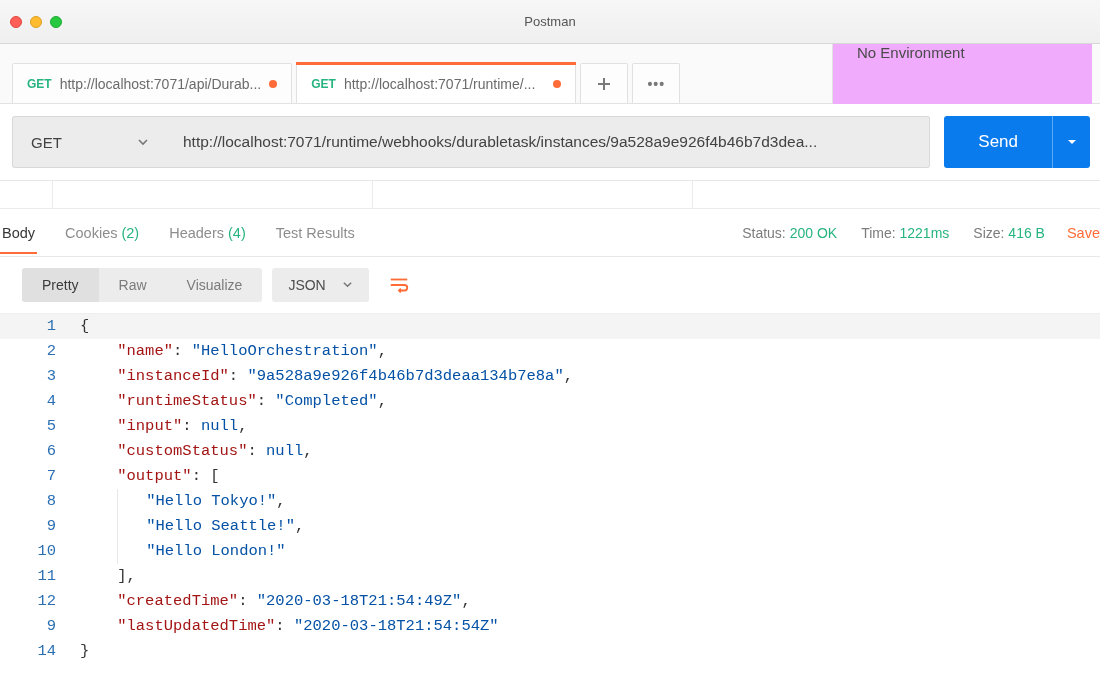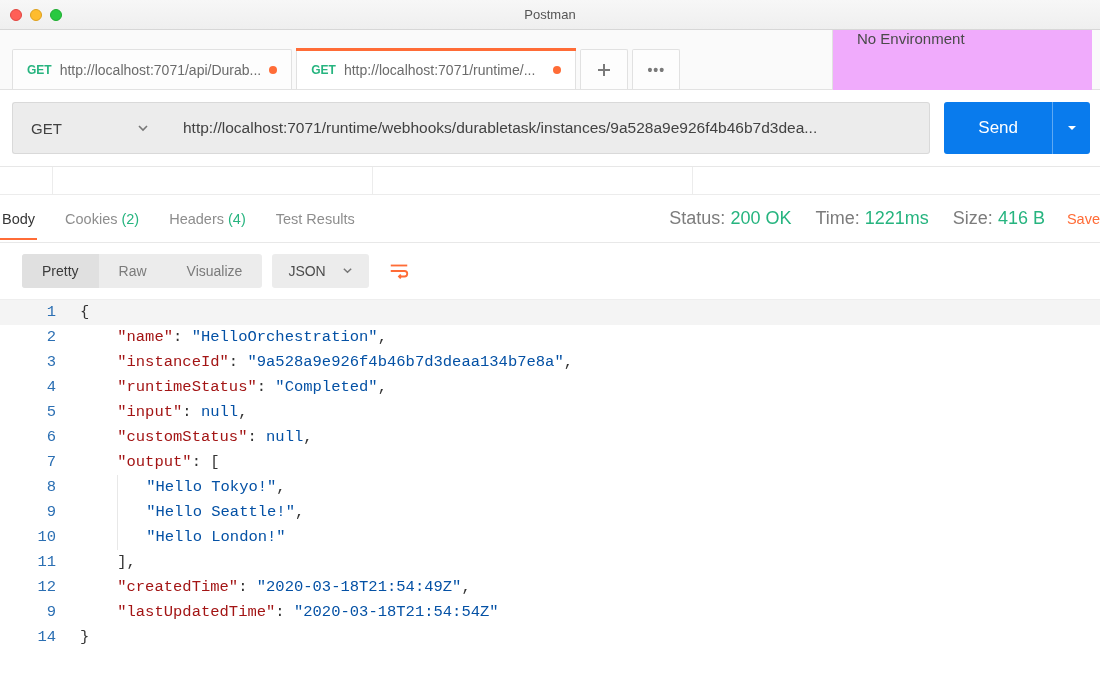--- a/index.html
+++ b/index.html
@@ -1,19 +1,19 @@
 <!DOCTYPE html>
 <html><head>
   <meta charset="utf-8">
   <style>
     * { margin: 0; padding: 0; box-sizing: border-box; }
     body { font-family: -apple-system, BlinkMacSystemFont, "Segoe UI", Helvetica, Arial, sans-serif; background: #fff; overflow: hidden; width: 1100px; height: 676px; }
 
     
-    .titlebar { height: 30px; background: linear-gradient(#f7f7f7,#efefef); border-bottom: 1px solid #d7d7d7; display: flex; align-items: center; padding: 0 10px; position: relative; }
+    .titlebar { height: 44px; background: linear-gradient(#f7f7f7,#efefef); border-bottom: 1px solid #d7d7d7; display: flex; align-items: center; padding: 0 10px; position: relative; }
     .window-controls { display: flex; gap: 8px; }
     .wc { width: 12px; height: 12px; border-radius: 50%; }
     .wc.close { background: #ff5f57; border: 0.5px solid #e14640; }
     .wc.min { background: #febc2e; border: 0.5px solid #dda01d; }
     .wc.max { background: #28c940; border: 0.5px solid #1dac2f; }
     .titlebar-title { position: absolute; left: 50%; transform: translateX(-50%); color: #555; font-size: 13px; }
 
     
     .tabs-row { display: flex; align-items: stretch; border-bottom: 1px solid #e2e2e2; background: #fafafa; height: 60px; padding: 0 8px 0 0; }
     .tabs-row .spacer { width: 12px; }
@@ -45,21 +45,21 @@
     .thin-sep .seg:nth-child(3){ width: 320px; }
     .thin-sep .seg:nth-child(4){ flex:1; }
 
     
     .resp-row { display: flex; align-items: center; height: 48px; padding: 0 0; border-bottom: 1px solid #e8e8e8; }
     .resp-tabs { display: flex; gap: 26px; }
     .resp-tab { font-size: 14.5px; color: #8d8d8d; padding: 12px 2px; cursor: pointer; position: relative; }
     .resp-tab.active { color: #363636; }
     .resp-tab.active::after { content:""; position:absolute; left:0; right:0; bottom:-1px; height:2px; background:#ff6c37; }
     .resp-tab .count { color: #26b47f; margin-left: 4px; }
-    .resp-meta { margin-left: auto; display: flex; gap: 24px; font-size: 18px; color: #7c7c7c; align-items: center; }
+    .resp-meta { margin-left: auto; display: flex; gap: 24px; font-size: 14px; color: #7c7c7c; align-items: center; }
     .resp-meta .gval { color: #26b47f; }
     .save-link { color: #ff6c37; font-size: 14.5px; margin-left: 22px; cursor: pointer; }
 
     
     .body-toolbar { display: flex; align-items: center; gap: 10px; height: 56px; padding: 0 22px; }
     .pill-group { display: flex; background: #ececec; border-radius: 3px; overflow: hidden; }
     .pill { padding: 9px 20px; font-size: 14px; color: #7b7b7b; cursor: pointer; }
     .pill.active { background: #e0e0e0; color: #3b3b3b; }
     .fmt-select { display: flex; align-items: center; gap: 16px; background: #ececec; padding: 9px 16px; border-radius: 3px; font-size: 14px; color: #4c4c4c; cursor: pointer; }
     .wrap-btn { width: 40px; height: 36px; display:flex; align-items:center; justify-content:center; border-radius:3px; cursor: pointer; }

